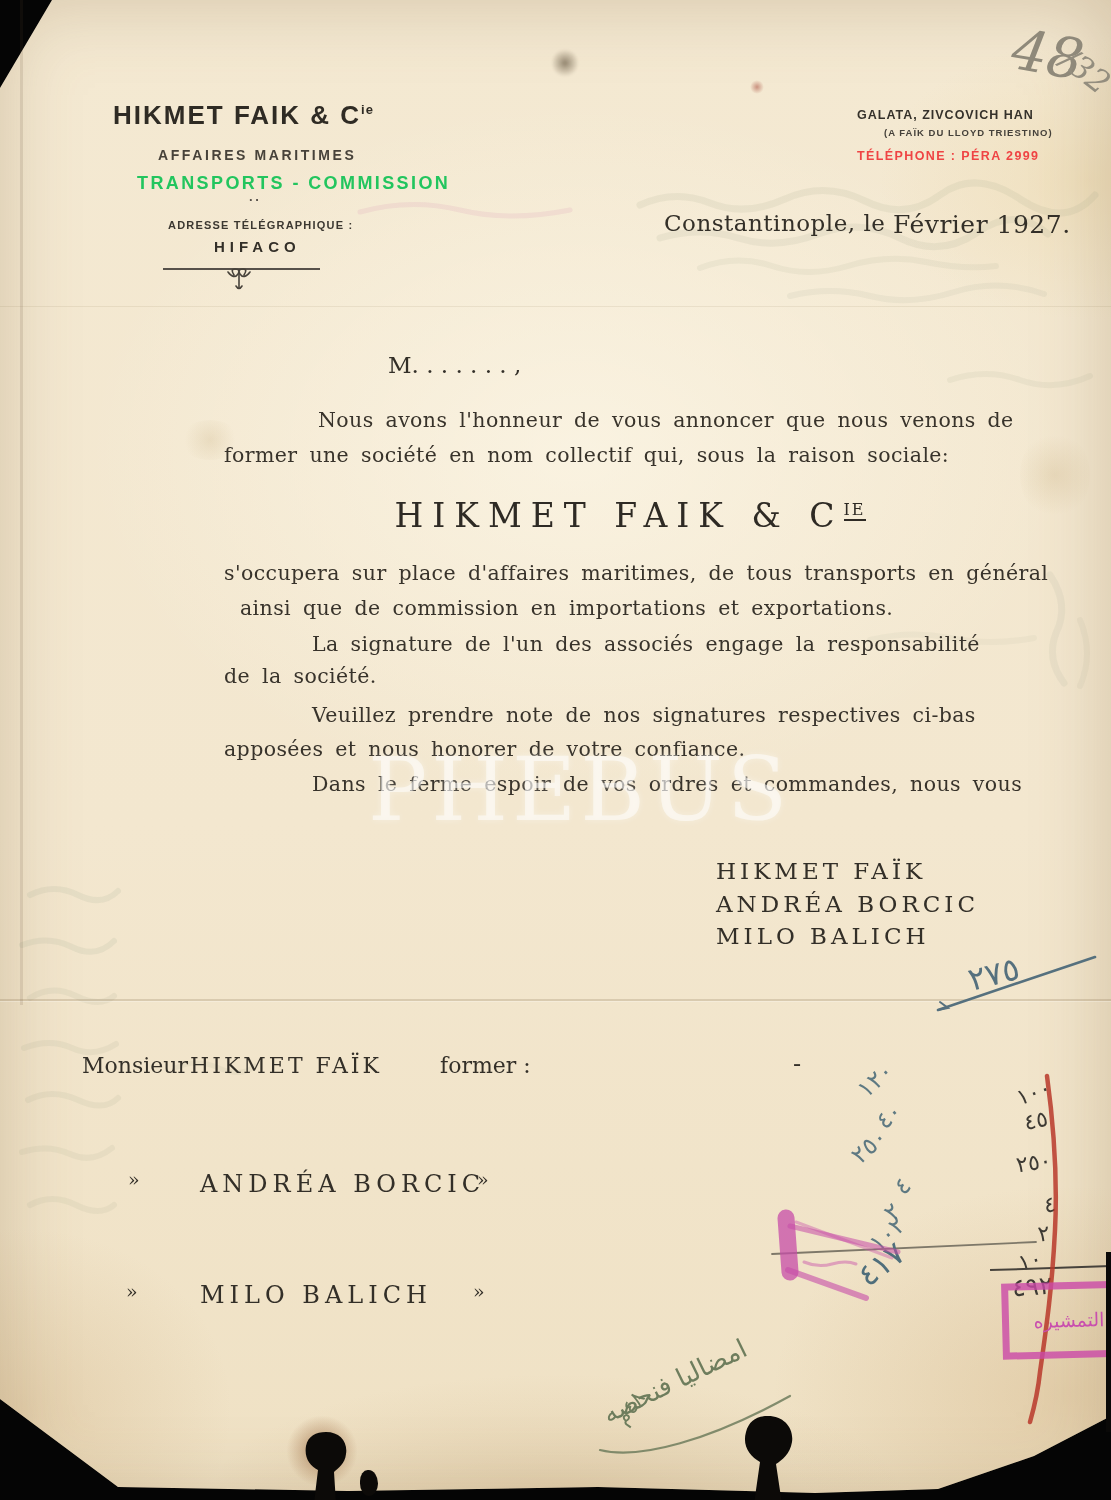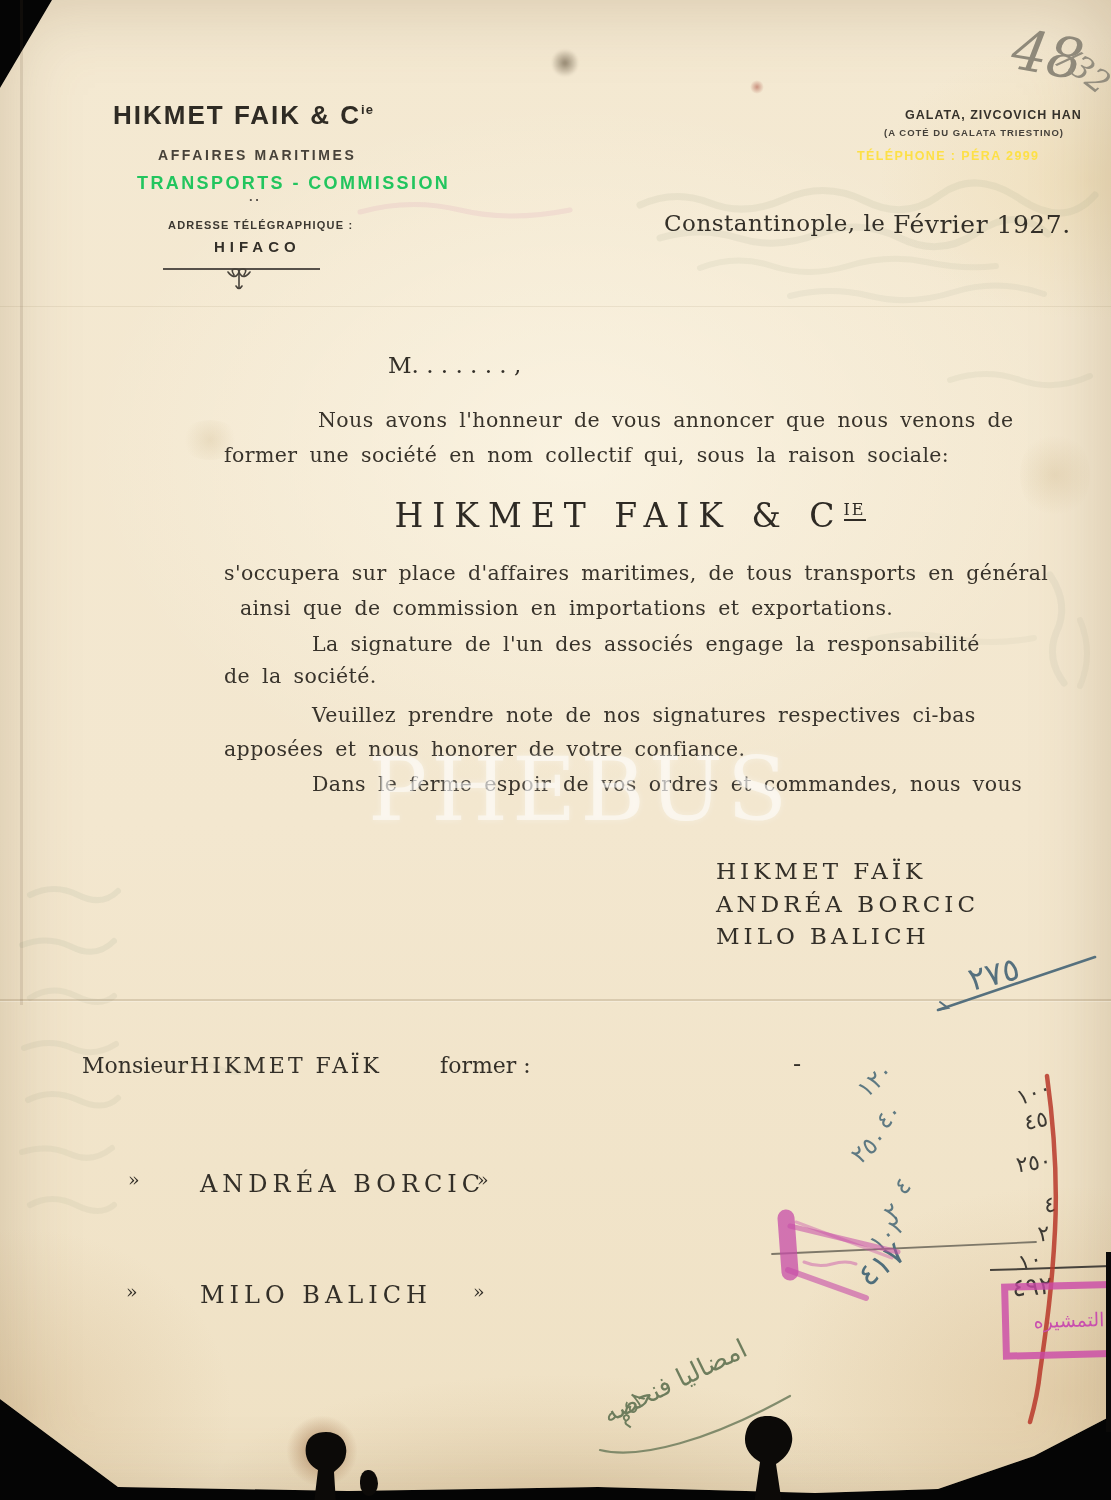--- a/index.html
+++ b/index.html
@@ -80,23 +80,23 @@
   <div class="abs sans" style="left:168px;top:219px;font-size:11px;font-weight:bold;letter-spacing:1.2px;color:#3c3831;">ADRESSE TÉLÉGRAPHIQUE :</div>
   <div class="abs sans" style="left:214px;top:238px;font-size:15px;font-weight:bold;letter-spacing:5px;color:#332f28;">HIFACO</div>
   <div class="abs" style="left:163px;top:268px;width:157px;height:1.5px;background:#57514a;"></div>
   <svg class="abs" style="left:224px;top:266px;" width="30" height="30" viewBox="0 0 30 30" fill="none" stroke="#47423a" stroke-width="1.6" stroke-linecap="round">
     <path d="M4 6 q 6 8 10 2 q 3 -5 -3 -5 q -5 0 -1 6"></path>
     <path d="M26 6 q -6 8 -10 2 q -3 -5 3 -5 q 5 0 1 6"></path>
     <path d="M15 8 v 14"></path>
     <path d="M12 20 q 3 5 6 0"></path>
   </svg>
 
-  <div class="abs sans" style="left:857px;top:108px;font-size:12.5px;font-weight:bold;letter-spacing:1px;color:#35312a;margin-left:48px;">GALATA, ZIVCOVICH HAN</div>
-  <div class="abs sans" style="left:884px;top:127px;font-size:9.5px;font-weight:bold;letter-spacing:1px;color:#45413a;">(A COTÉ DU GALATA TRIESTINO)</div>
-  <div class="abs sans" style="left:857px;top:149px;font-size:12.5px;font-weight:bold;letter-spacing:1.4px;color:#fde047;">TÉLÉPHONE : PÉRA 2999</div>
+  <div class="abs sans" style="left:857px;top:108px;font-size:12.5px;font-weight:bold;letter-spacing:1px;color:#35312a;">GALATA, ZIVCOVICH HAN</div>
+  <div class="abs sans" style="left:884px;top:127px;font-size:9.5px;font-weight:bold;letter-spacing:1px;color:#45413a;">(A FAÏK DU LLOYD TRIESTINO)</div>
+  <div class="abs sans" style="left:857px;top:149px;font-size:12.5px;font-weight:bold;letter-spacing:1.4px;color:#ef4444;">TÉLÉPHONE : PÉRA 2999</div>
 
   <div class="abs serif ink" style="left:664px;top:210px;font-size:23px;letter-spacing:.5px;">Constantinople, le</div>
   <div class="abs serif ink" style="left:893px;top:210px;font-size:25px;letter-spacing:.5px;">Février 1927.</div>
 
   <div class="abs serif ink" style="left:388px;top:352px;font-size:23px;">M. . . . . . . ,</div>
 
   <div class="abs bodyline" style="left:318px;top:408px;">Nous avons l'honneur de vous annoncer que nous venons de</div>
   <div class="abs bodyline" style="left:224px;top:443px;">former une société en nom collectif qui, sous la raison sociale:</div>
 
   <div class="abs" style="left:224px;top:496px;width:812px;text-align:center;font-size:33px;letter-spacing:9px;color:#2e2a24;white-space:nowrap;">

